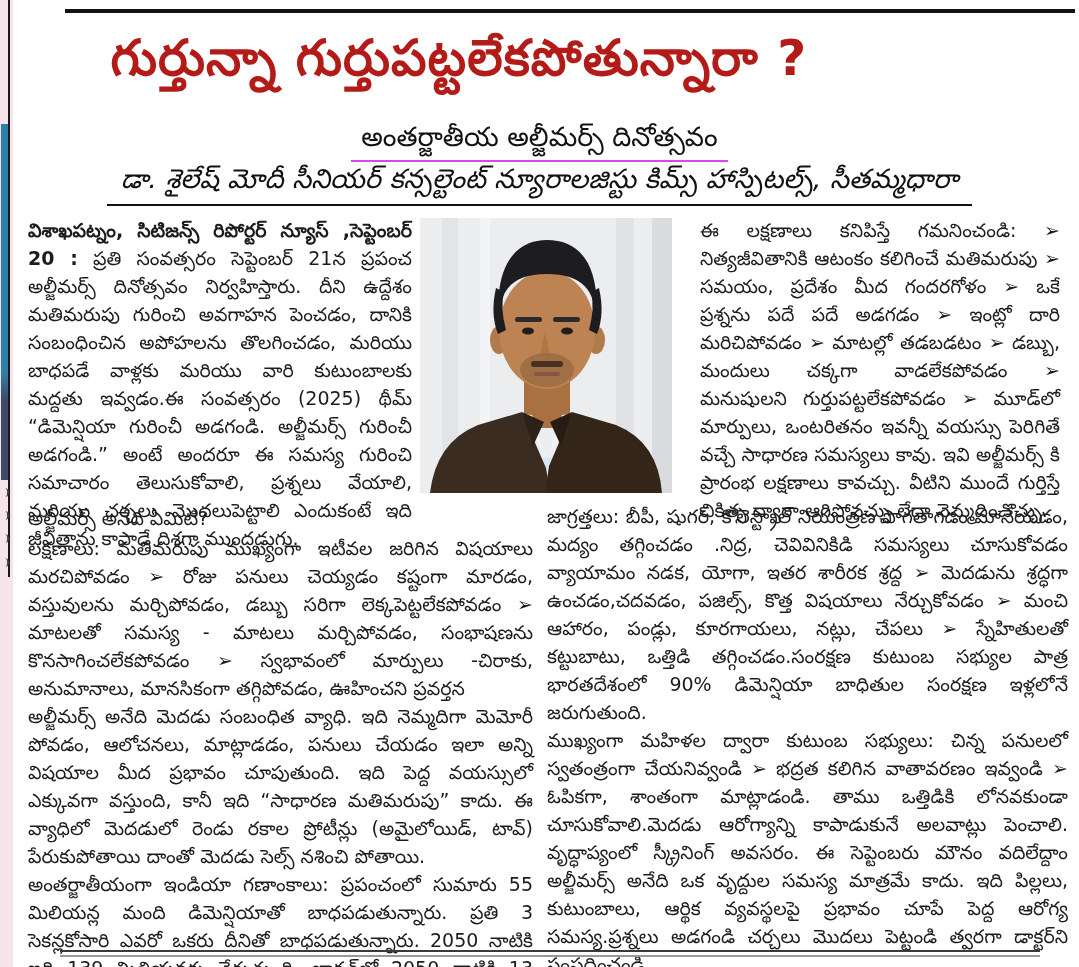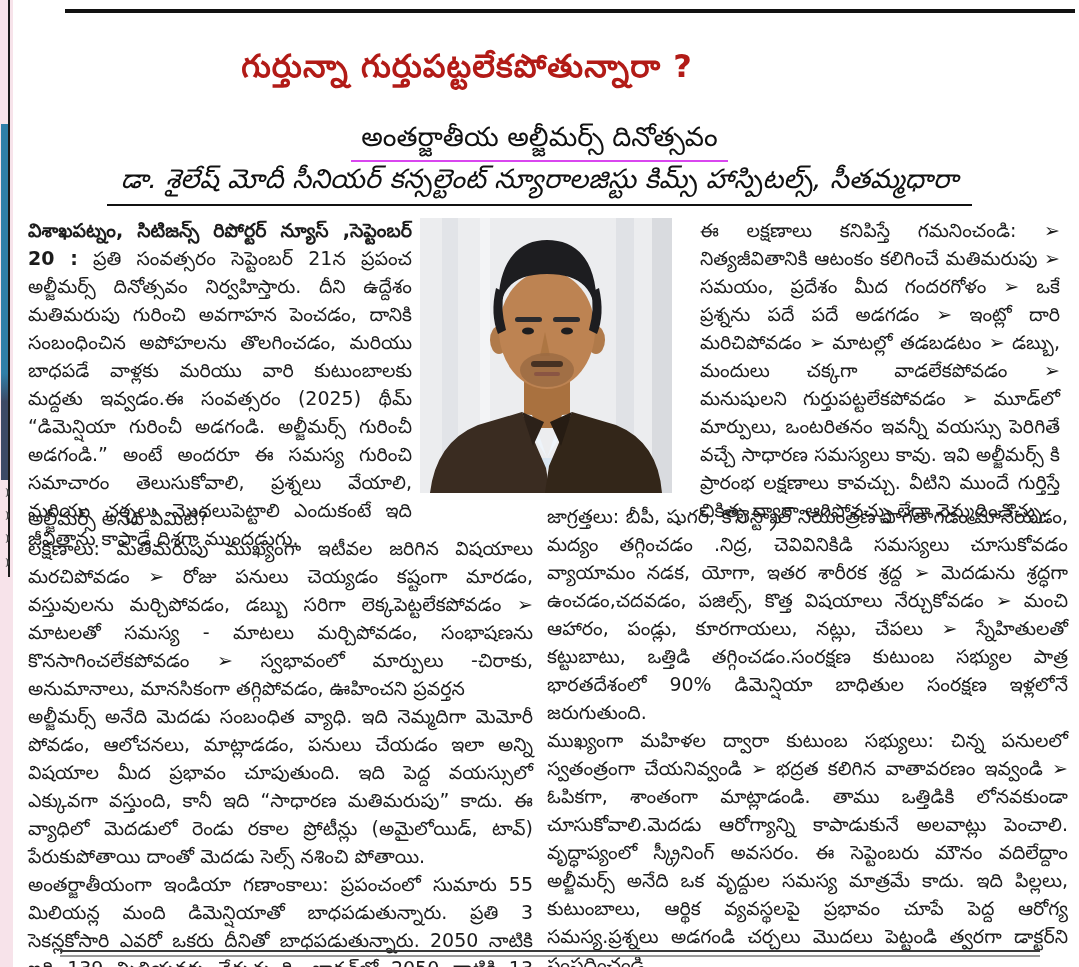--- a/index.html
+++ b/index.html
@@ -11,22 +11,22 @@
   
   .margin-strip{position:absolute;left:0;top:0;width:13px;height:967px;background:var(--margin_strip,#f7e3ea);}
   .margin-rule{position:absolute;left:8px;top:0;width:2px;height:577px;background:#1a1a1a;}
   .margin-bar{position:absolute;left:1px;top:124px;width:7px;height:356px;
     background:linear-gradient(180deg,var(--margin_bar_top,#2f7fa8) 0%,var(--margin_bar_top,#2f7fa8) 70%,var(--margin_bar_bottom,#3c4a66) 78%,var(--margin_bar_bottom,#3c4a66) 100%);}
   .margin-mark{position:absolute;left:1px;width:6px;height:9px;border-right:2px solid #4a4a4a;border-radius:0 50% 50% 0;}
 
   .top-rule{position:absolute;left:65px;top:9px;width:1010px;height:4px;background:#121212;}
   .bottom-rule{position:absolute;left:60px;top:950px;width:980px;height:3px;border-top:2px solid #3a3a3a;border-bottom:2px solid #9a9a9a;}
 
-  .headline{position:absolute;left:75px;top:22px;width:760px;margin:12px;text-align:center;
-    color:var(--headline,#b21b17);font-size:32px;line-height:64px;font-weight:800;letter-spacing:1px;}
+  .headline{position:absolute;left:75px;top:22px;width:760px;margin:4px;text-align:center;
+    color:var(--headline,#b21b17);font-size:50px;line-height:64px;font-weight:800;letter-spacing:1px;}
   .subhead-wrap{position:absolute;left:0;top:120px;width:1079px;text-align:center;}
   .subhead{display:inline-block;font-size:27px;line-height:34px;color:#111;
     border-bottom:2px solid #d946ef;padding:0 10px 6px 10px;}
   .byline-wrap{position:absolute;left:0;top:162px;width:1079px;text-align:center;}
   .byline{display:inline-block;font-size:27px;line-height:34px;color:#111;
     border-bottom:2px solid #111;padding:0 14px 8px 14px;font-style:italic;}
 
   .row-top{position:absolute;left:28px;top:216px;width:1040px;display:flex;}
   .col-tl{width:384px;}
   .photo-box{width:252px;height:275px;margin:2px 28px 0 8px;flex:0 0 auto;}

